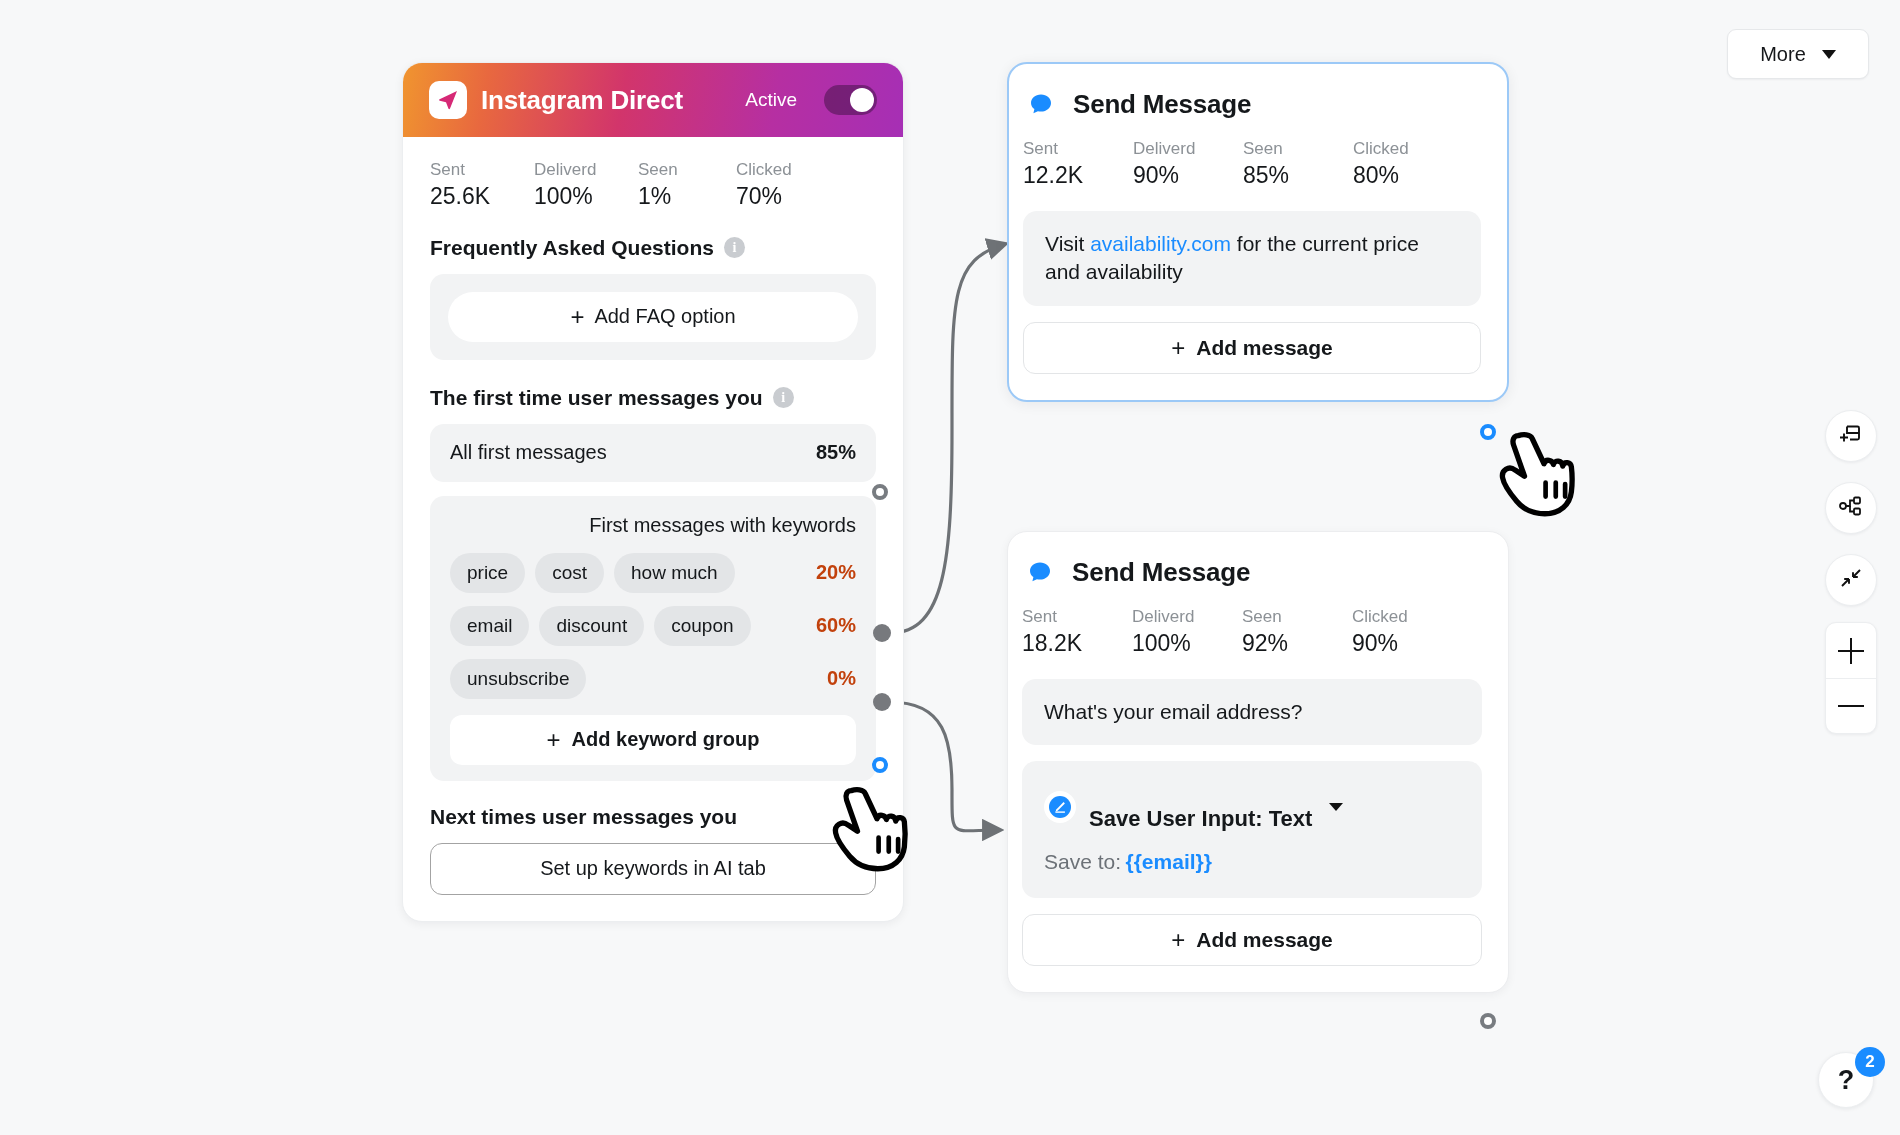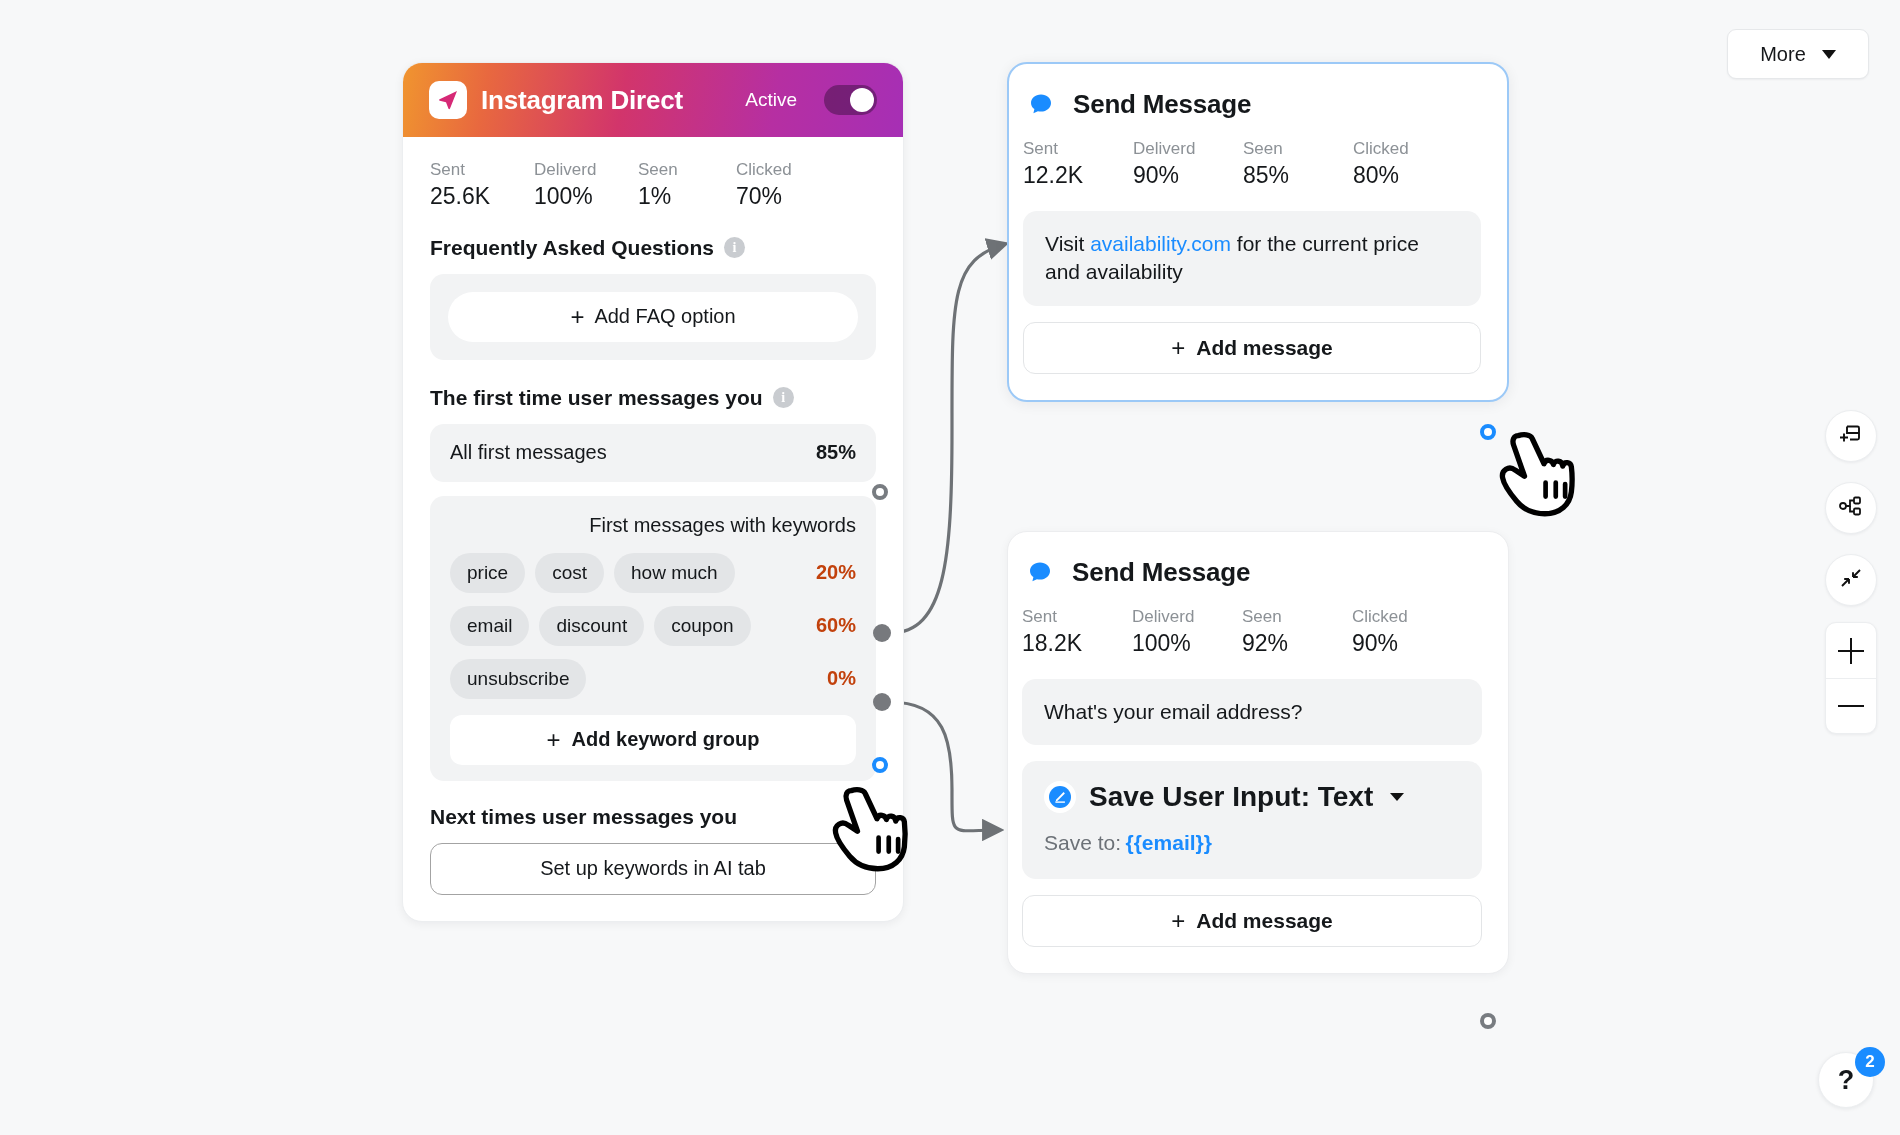--- a/index.html
+++ b/index.html
@@ -138,21 +138,21 @@
     margin-top: 16px; border: 1px solid #e3e5e7; border-radius: 12px; height: 52px;
     background: #fff; display: flex; align-items: center; justify-content: center; gap: 11px;
     font-size: 21px; font-weight: bold; color: #15181b; cursor: pointer;
   }
   .save-block { background: #f2f3f4; border-radius: 14px; padding: 20px 22px 24px 22px; margin-top: 16px; }
   .save-head { display: flex; align-items: center; gap: 13px; margin-bottom: 18px; }
   .pencil-badge {
     width: 32px; height: 32px; border-radius: 50%; background: #fff;
     display: flex; align-items: center; justify-content: center; flex: none;
   }
-  .save-title { font-size: 28px; font-weight: bold; color: #15181b; }
+  .save-title { font-size: 22px; font-weight: bold; color: #15181b; margin-top: 25px; }
   .caret-sm { width: 0; height: 0; border-left: 7px solid transparent;
     border-right: 7px solid transparent; border-top: 8px solid #111; margin-left: 4px; cursor: pointer; }
   .save-to { font-size: 21px; color: #6c7177; }
   .save-var { color: #1a8cff; font-weight: bold; }
 
   
   .tool-col { position: absolute; left: 1825px; top: 410px; display: flex; flex-direction: column; gap: 20px; }
   .tool-circle {
     width: 52px; height: 52px; border-radius: 50%; background: #fff;
     border: 1px solid #eceef0; box-shadow: 0 1px 3px rgba(16,24,40,.06);

